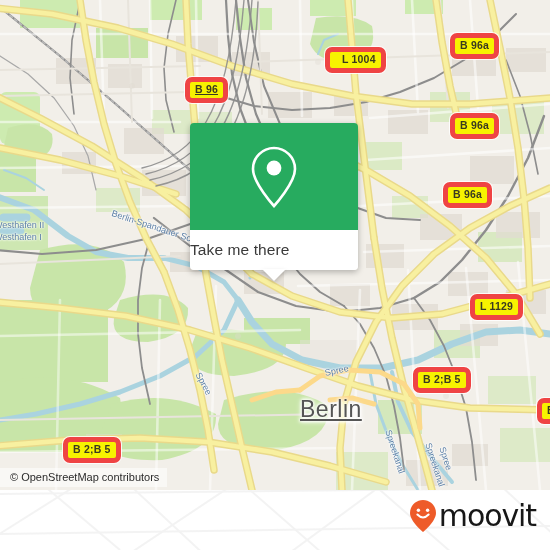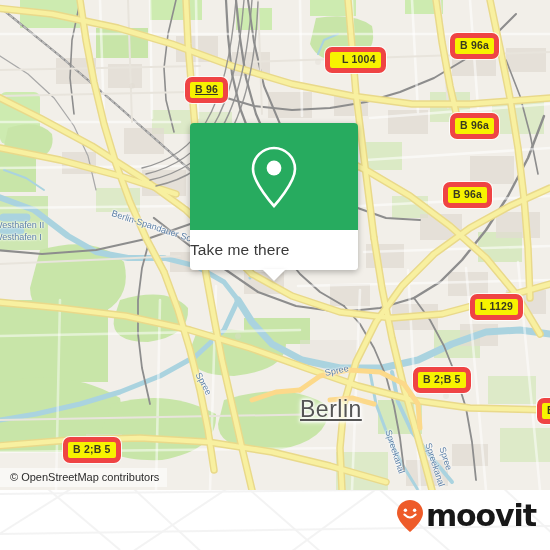--- a/index.html
+++ b/index.html
@@ -146,21 +146,21 @@
   .brand {
     position: absolute;
     right: 14px; top: 499px;
     display: flex;
     align-items: center;
     gap: 1px;
   }
   .brand-word {
     color: #171717;
     font-size: 30px;
-    font-weight: bold;
+    font-weight: normal;
     letter-spacing: -1.1px;
     line-height: 1;
     font-family: "DejaVu Sans", sans-serif;
   }
 </style>
 </head>
 <body>
 
 <div id="root">
 

